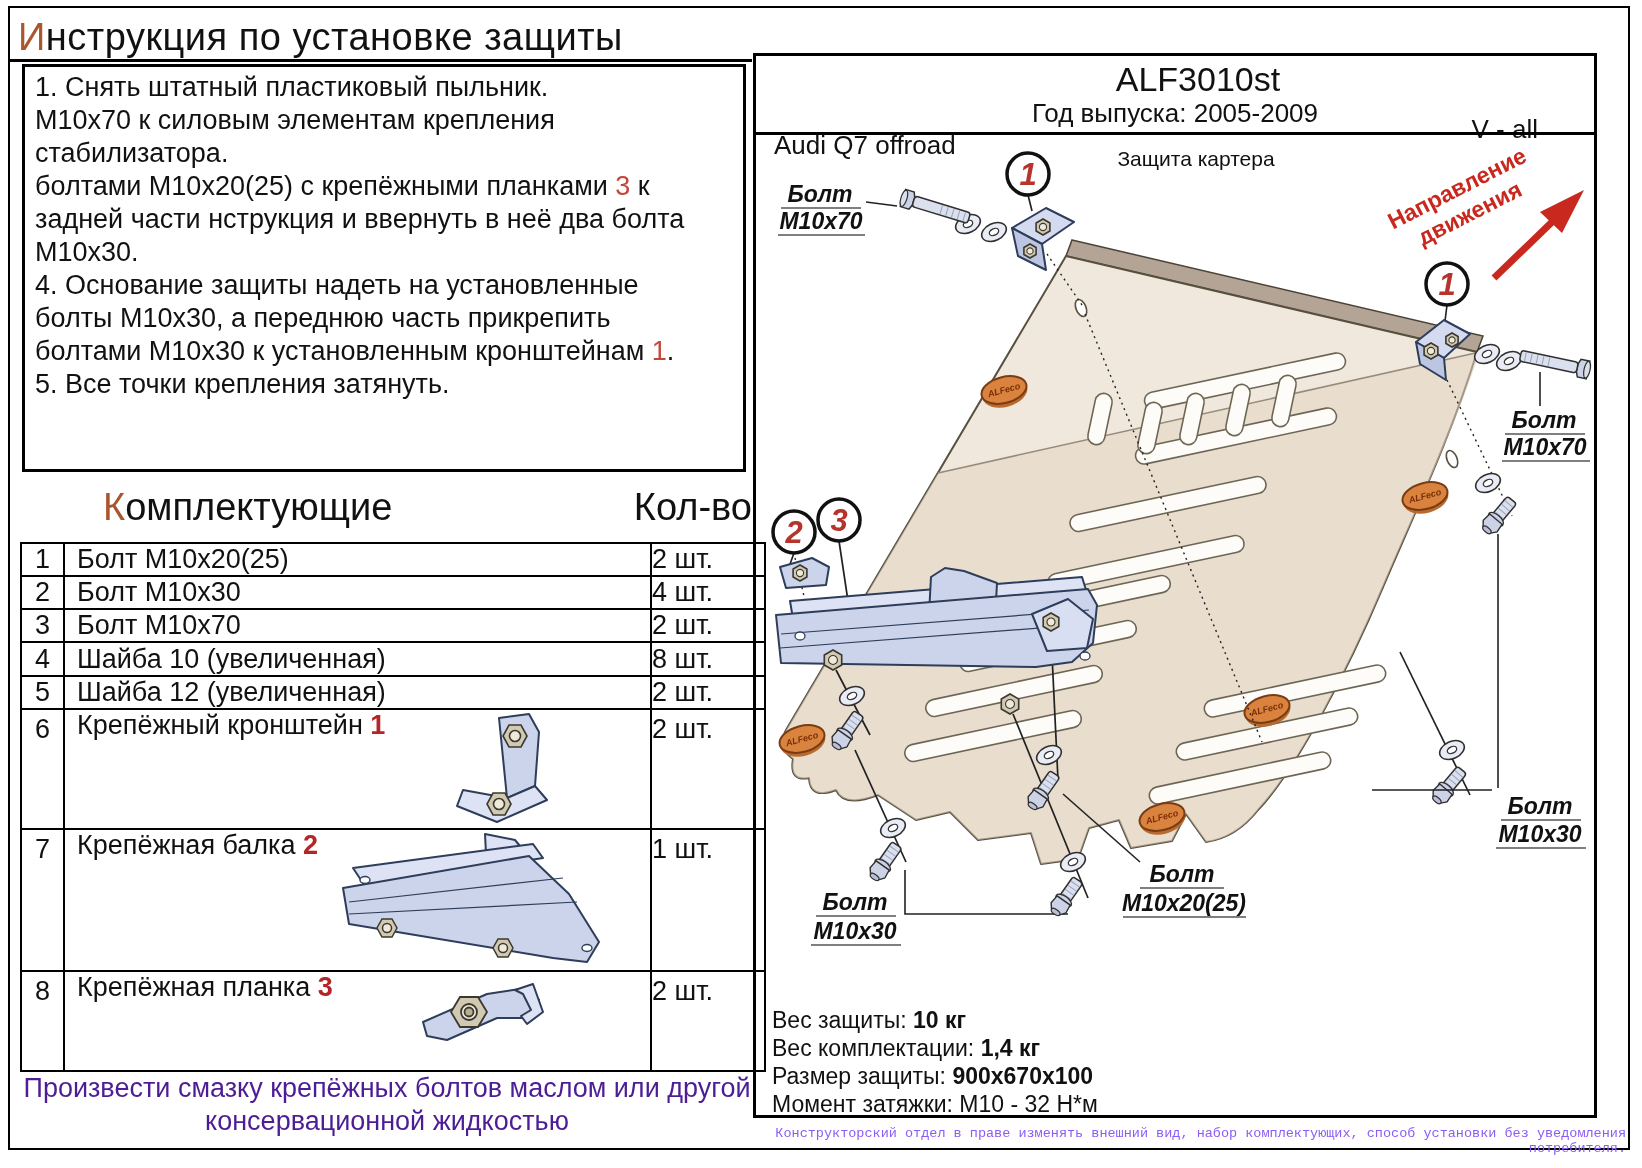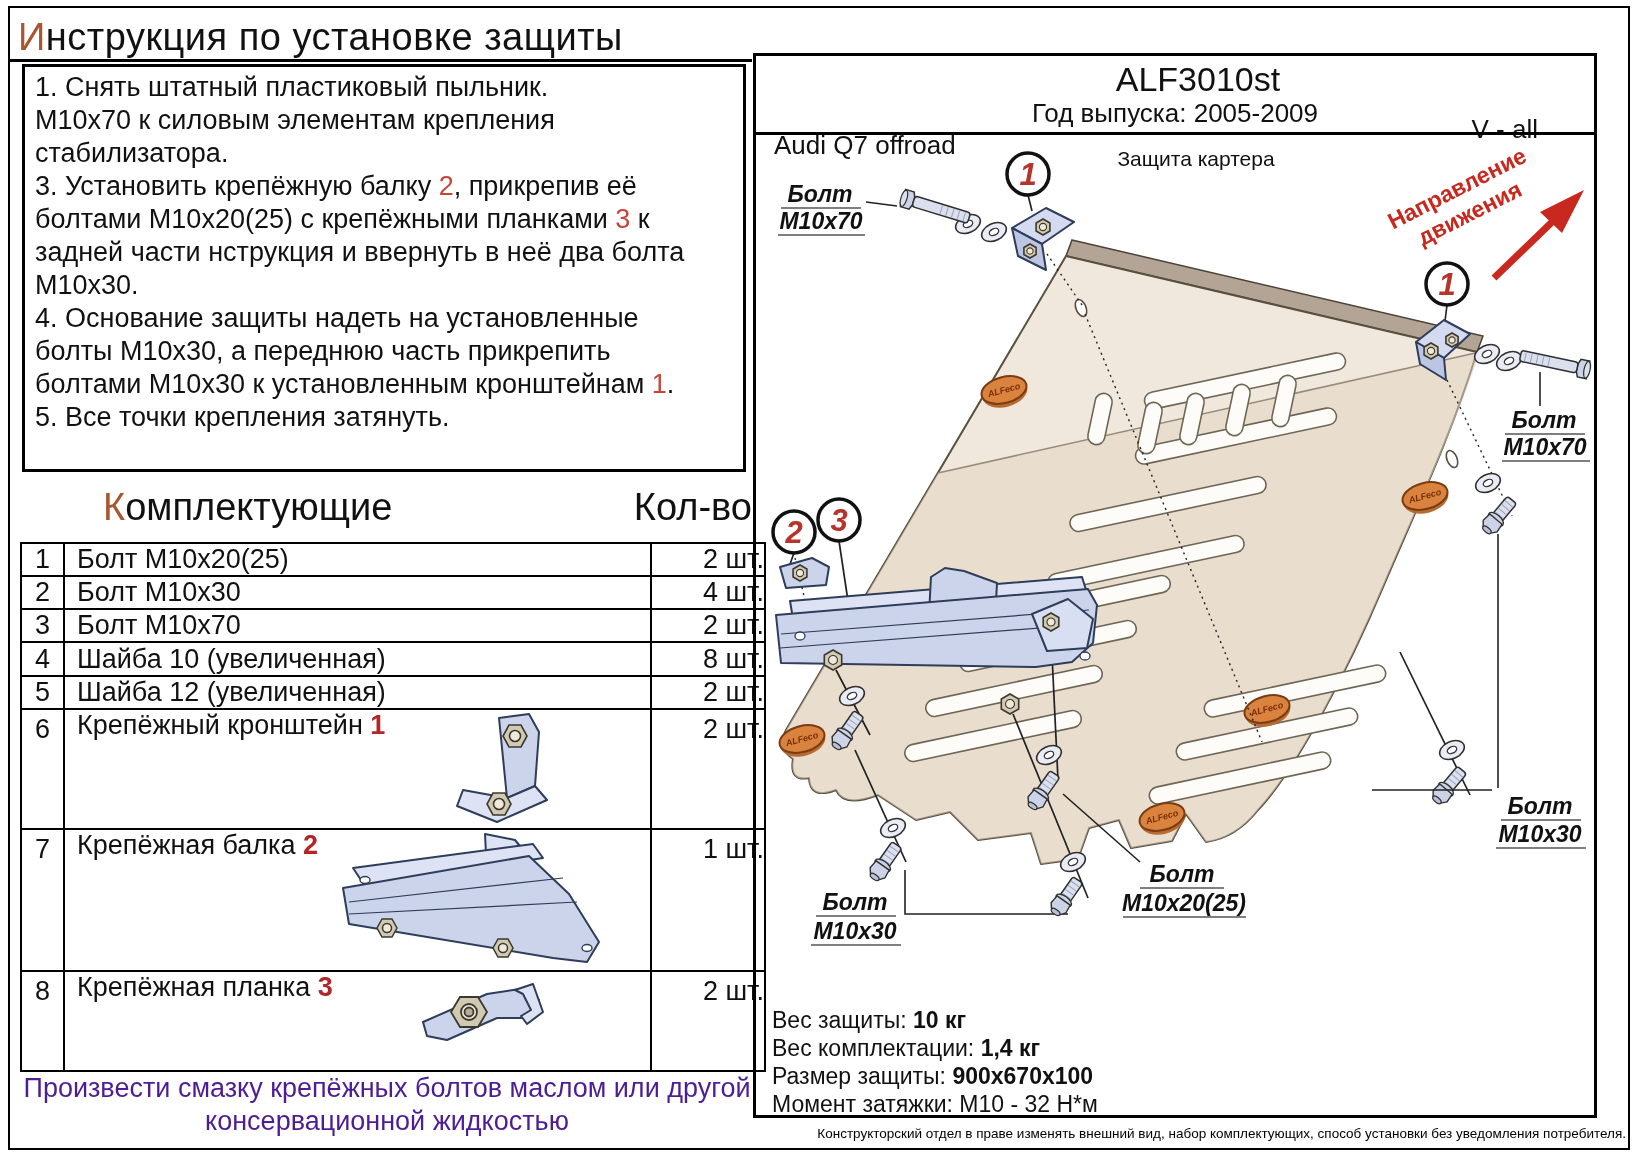--- a/index.html
+++ b/index.html
@@ -16,21 +16,21 @@
   #instr-box .iline{font-size:27px;line-height:33px;white-space:nowrap;}
   #instr-box .ref{color:#c64539;}
   #comp-header{position:absolute;left:22px;top:486px;width:730px;height:52px;font-size:38px;}
   #comp-header .left{position:absolute;left:81px;top:0;}
   #comp-header .left .first{color:#a9562f;}
   #comp-header .right{position:absolute;right:0;top:0;}
   #comp-table{position:absolute;left:20px;top:542px;border-collapse:collapse;table-layout:fixed;}
   #comp-table td{border:2px solid #000;font-size:27px;padding:0;overflow:hidden;}
   #comp-table td.c-num{width:41px;text-align:center;}
   #comp-table td.c-name{width:573px;padding-left:12px;position:relative;}
-  #comp-table td.c-qty{width:112px;text-align:right;}
+  #comp-table td.c-qty{width:112px;text-align:left;}
   #comp-table tr.tall td{vertical-align:top;}
   #comp-table tr.tall td.c-name{}
   #comp-table tr.tall td.c-qty,#comp-table tr.tall td.c-num{padding-top:4px;}
   #comp-table .ref{color:#b32527;font-weight:bold;}
   .part-img{position:absolute;}
   #note-red{position:absolute;left:22px;top:1072px;width:730px;text-align:center;
         color:#4c1d95;font-size:27px;line-height:33px;}
   
   #panel{position:absolute;left:753px;top:53px;width:844px;height:1065px;
         border:3px solid #000;box-sizing:border-box;}
@@ -38,42 +38,41 @@
   #panel-row2{position:absolute;left:0;top:42px;width:100%;font-size:26px;}
   #panel-row2 .veh{position:absolute;left:18px;top:0;margin-top:32px;}
   #panel-row2 .year{position:absolute;left:0;top:0;width:100%;text-align:center;}
   #panel-row2 .eng{position:absolute;right:56px;top:16px;}
   #panel-divider{position:absolute;left:0;top:76px;width:100%;height:3px;background:#000;}
   #diagram{position:absolute;left:0;top:79px;}
   #specs{position:absolute;left:16px;top:950px;font-size:23px;line-height:28px;}
   #specs .v{font-weight:bold;}
   #specs .row:last-child .v{font-weight:normal;}
   #footer-note{position:absolute;right:16px;top:1126px;width:900px;text-align:right;
-        font-size:13.5px;color:#000000;}
+        font-size:13.5px;color:#8b5cf6;font-family:Liberation Mono, monospace;}
   
   .lbl{font-family:"Liberation Sans",sans-serif;font-size:23px;font-style:italic;font-weight:bold;fill:#111;}
   .cnum{font-family:"Liberation Sans",sans-serif;font-size:31px;font-style:italic;font-weight:bold;fill:#b5342c;}
   .dirtxt{font-family:"Liberation Sans",sans-serif;font-size:23px;font-weight:bold;fill:#c8281e;}
   .dtitle{font-family:"Liberation Sans",sans-serif;font-size:21px;fill:#111;}
 </style>
 </head>
 <body>
 
 <div id="page">
   <div id="page-border"></div>
 
   <div id="doc-title"><span class="first">И</span><span>нструкция по установке защиты</span></div>
   <div id="title-rule"></div>
 
   <div id="instr-box">
 
   <div class="iline"><span>1. Снять штатный пластиковый пыльник.</span></div>
       <div class="iline"><span>М10х70 к силовым элементам крепления</span></div>
       <div class="iline"><span>стабилизатора.</span></div>
-      <div class="iline"><span>3. Установить крепёжную балку </span><span class="ref">2</span><span>, прикрепив её</span></div>
       <div class="iline"><span>болтами М10х20(25) с крепёжными планками </span><span class="ref">3</span><span> к</span></div>
       <div class="iline"><span>задней части нструкция и ввернуть в неё два болта</span></div>
       <div class="iline"><span>М10х30.</span></div>
       <div class="iline"><span>4. Основание защиты надеть на установленные</span></div>
       <div class="iline"><span>болты М10х30, а переднюю часть прикрепить</span></div>
       <div class="iline"><span>болтами М10х30 к установленным кронштейнам </span><span class="ref">1</span><span>.</span></div>
       <div class="iline"><span>5. Все точки крепления затянуть.</span></div>
     </div>
 
   <div id="comp-header">

